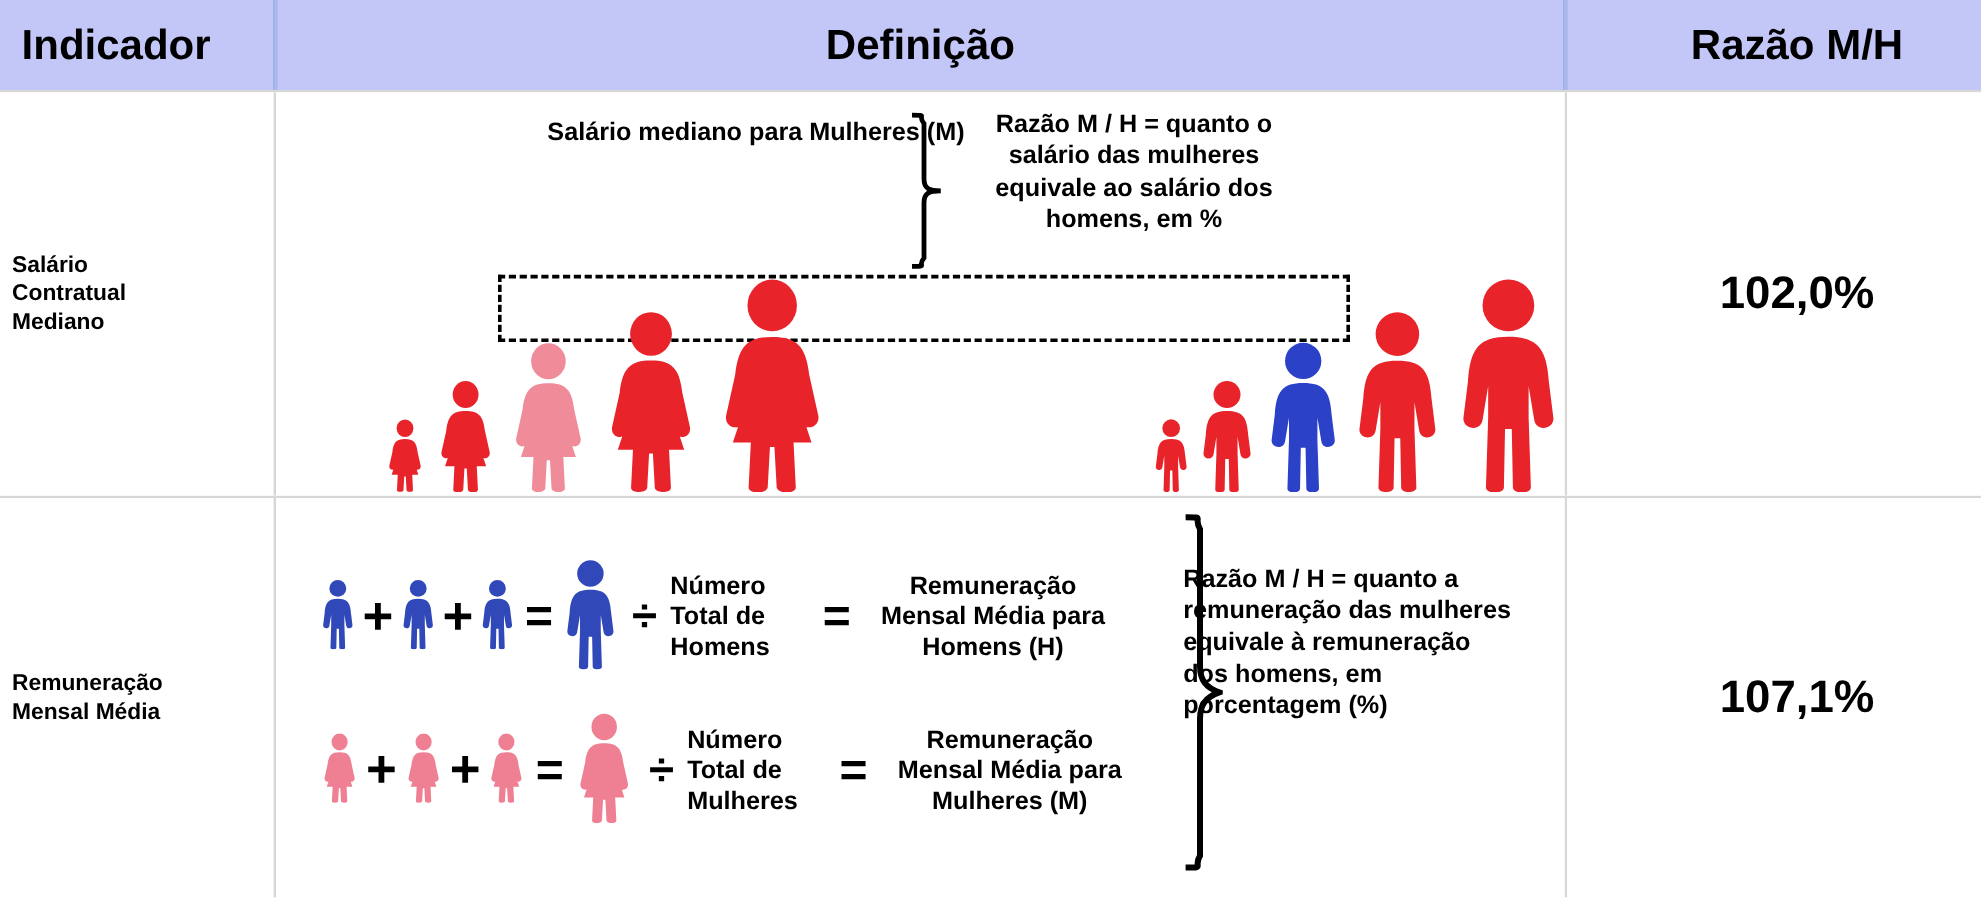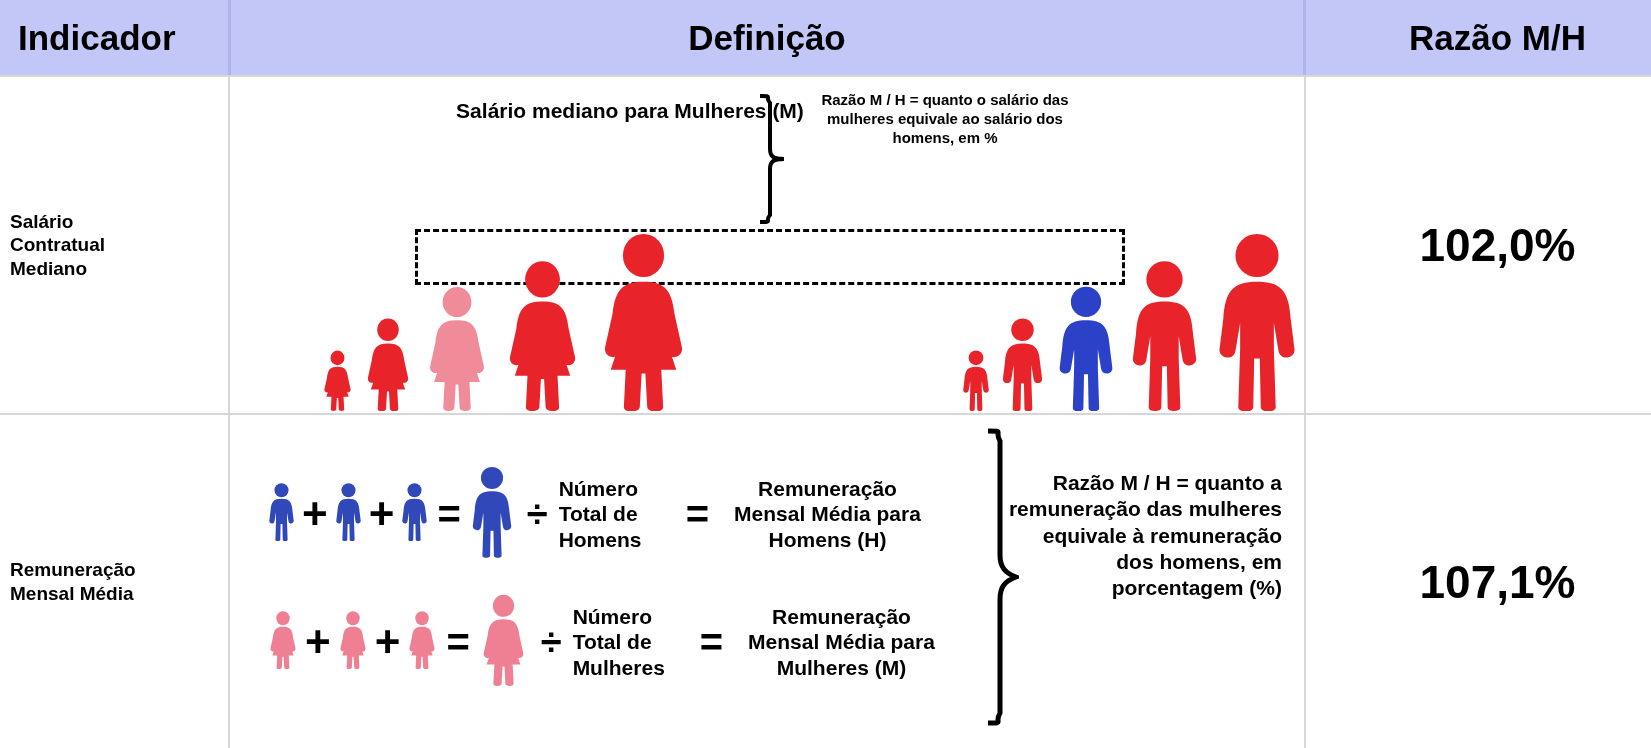--- a/index.html
+++ b/index.html
@@ -62,21 +62,21 @@
     line-height: 1.22;
     color: #000;
   }
   .cell.definition {
     border-left: 2px solid #d7d7d7;
     border-right: 2px solid #d7d7d7;
     overflow: hidden;
   }
   .cell.ratio {
     justify-content: center;
-    font-size: 46px;
+    font-size: 38px;
     font-weight: bold;
     color: #000;
   }
 
   
   .def1 { position: relative; width: 100%; height: 100%; border-radius: 15px; }
 
   .frac-text {
     position: absolute;
     left: 130px;
@@ -96,21 +96,21 @@
     top: 16px;
     width: 28px;
     height: 132px;
   }
   .note1 {
     position: absolute;
     left: 575px;
     top: 14px;
     width: 280px;
     text-align: center;
-    font-size: 15px;
+    font-size: 21px;
     font-weight: bold;
     line-height: 1.25;
     color: #000;
   }
 
   .people-row {
     position: absolute;
     left: 0;
     top: 140px;
     width: 100%;
@@ -172,24 +172,24 @@
 
   .brace-right-2 {
     position: absolute;
     left: 755px;
     top: 12px;
     width: 34px;
     height: 300px;
   }
   .note2 {
     position: absolute;
-    left: 772px;
+    left: 756px;
     top: 55px;
     width: 280px;
-    text-align: right;
+    text-align: left;
     font-size: 21px;
     font-weight: bold;
     line-height: 1.25;
     color: #000;
   }
 </style>
 </head>
 <body>
 
 <div class="table">

